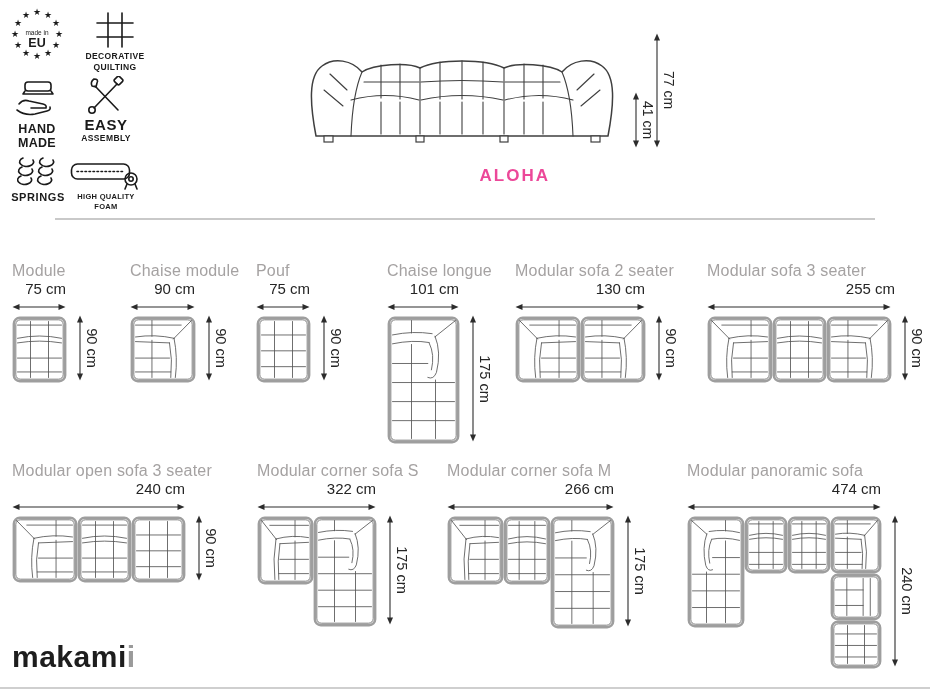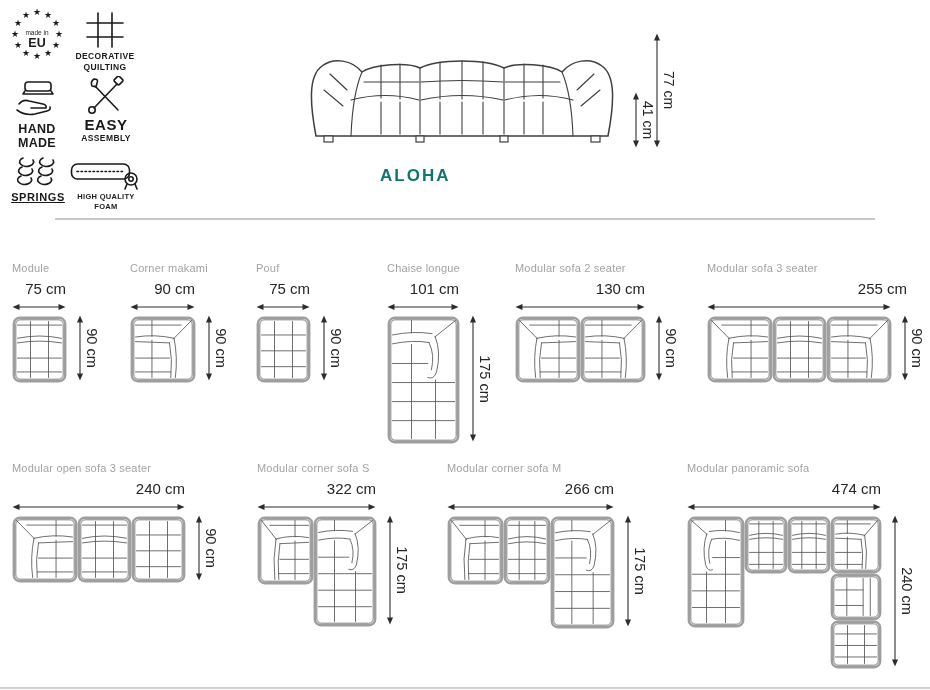--- a/index.html
+++ b/index.html
@@ -10,27 +10,27 @@
   .badge svg{display:block;margin:0 auto;}
   .blab{font-size:8.5px;font-weight:700;letter-spacing:.4px;line-height:1.3;margin-top:3px;}
   .blab-big{font-size:12.5px;font-weight:700;letter-spacing:.3px;line-height:1.15;margin-top:4px;}
   .blab-easy{font-size:15px;font-weight:700;letter-spacing:.5px;margin-top:2px;}
   .blab-sub{font-size:8.5px;font-weight:700;letter-spacing:.4px;}
   .blab-spring{font-size:11px;font-weight:700;letter-spacing:.6px;margin-top:3px;}
   .blab-foam{font-size:7.5px;font-weight:700;letter-spacing:.3px;line-height:1.35;margin-top:2px;}
   .bicon{stroke:#1a1a1a;fill:none;stroke-width:1.6;stroke-linecap:round;stroke-linejoin:round;}
   
   .hero-sofa{position:absolute;left:302px;top:30px;}
-  .hero-title{position:absolute;left:380px;top:166px;width:170px;text-align:left;
-              font-size:17px;font-weight:700;letter-spacing:2px;color:#0f766e;}
+  .hero-title{position:absolute;left:380px;top:166px;width:170px;text-align:right;
+              font-size:17px;font-weight:700;letter-spacing:2px;color:#ec4899;}
   
   .divider{position:absolute;background:#c9c9c9;}
   
   .cell{position:absolute;}
-  .p-name{position:absolute;left:0;top:0;font-size:11px;color:#a5a2a2;letter-spacing:.2px;white-space:nowrap;}
+  .p-name{position:absolute;left:0;top:0;font-size:16px;color:#a5a2a2;letter-spacing:.2px;white-space:nowrap;}
   .p-width{position:absolute;top:18px;text-align:right;font-size:15px;color:#252525;white-space:nowrap;}
   .dim-svg{position:absolute;display:block;}
   .vlab{position:absolute;transform:translate(-50%,-50%) rotate(90deg);white-space:nowrap;
         font-size:14.5px;color:#252525;}
   .hero-vlab{position:absolute;transform:translate(-50%,-50%) rotate(90deg);white-space:nowrap;
         font-size:14px;color:#252525;}
   
   .outer{fill:#ffffff;stroke:#9e9e9e;stroke-width:2.4;}
   .innerb{fill:none;stroke:#5a5a5a;stroke-width:.8;}
   .ink{fill:none;stroke:#555555;stroke-width:.85;stroke-linecap:round;}
@@ -58,21 +58,21 @@
         <text x="39" y="48.05255888325765" text-anchor="middle" font-size="9" fill="#1a1a1a">★</text>
         <text x="28.000000000000004" y="51" text-anchor="middle" font-size="9" fill="#1a1a1a">★</text>
         <text x="17.000000000000007" y="48.05255888325765" text-anchor="middle" font-size="9" fill="#1a1a1a">★</text>
         <text x="8.947441116742354" y="40.000000000000014" text-anchor="middle" font-size="9" fill="#1a1a1a">★</text>
         <text x="6" y="29.000000000000004" text-anchor="middle" font-size="9" fill="#1a1a1a">★</text>
         <text x="8.94744111674235" y="18" text-anchor="middle" font-size="9" fill="#1a1a1a">★</text>
         <text x="16.99999999999999" y="9.947441116742354" text-anchor="middle" font-size="9" fill="#1a1a1a">★</text>
       </svg>
   </div>
 
-  <div class="badge" style="left:74px;top:12px;width:62px;">
+  <div class="badge" style="left:84px;top:12px;width:62px;">
     <svg width="40" height="36" viewBox="0 0 40 36">
       <g class="bicon" stroke-width="1.7">
         <line x1="13" y1="1" x2="13" y2="35"></line>
           <line x1="27" y1="1" x2="27" y2="35"></line>
         <line x1="2" y1="11" x2="38" y2="11"></line>
           <line x1="2" y1="25" x2="38" y2="25"></line>
       </g>
     </svg>
     <div class="blab"><span>DECORATIVE</span><br>
       <span>QUILTING</span></div>
@@ -99,21 +99,21 @@
         <rect x="12" y="4" width="26" height="9" rx="3"></rect>
         <path d="M12 13 L10 16 L40 16 L38 13"></path>
         <path d="M6 26 Q10 21 16 23 L30 26 Q34 27 33 30 L18 30"></path>
         <path d="M4 32 Q12 38 22 36 L34 33 Q38 32 37 29"></path>
       </g>
     </svg>
     <div class="blab-big"><span>HAND</span><br>
       <span>MADE</span></div>
   </div>
 
-  <div class="badge" style="left:10px;top:152px;width:56px;text-decoration:underline;">
+  <div class="badge" style="left:10px;top:152px;width:56px;">
     <svg width="42" height="36" viewBox="0 0 42 36">
       <g class="bicon" stroke-width="1.5">
         <path d="M6 6 a7 4.5 0 1 0 10 2"></path>
           <path d="M5 15 a7 4.5 0 1 0 10 2"></path>
           <path d="M4 24 a7 4.5 0 1 0 10 2"></path>
         <path d="M26 6 a7 4.5 0 1 0 10 2"></path>
           <path d="M25 15 a7 4.5 0 1 0 10 2"></path>
           <path d="M24 24 a7 4.5 0 1 0 10 2"></path>
       </g>
     </svg>
@@ -213,21 +213,21 @@
           <line x1="6.5" y1="56.94" x2="50.5" y2="56.94" class="ink"></line>
         </svg>
         <svg width="10" height="66" class="dim-svg" style="position: absolute; left: 63px; top: 53px;">
           <line x1="5" y1="6" x2="5" y2="60" stroke="#2c2c2c" stroke-width="1.1"></line>
           <polygon points="5,0.5 2,7.5 8,7.5" fill="#2c2c2c"></polygon>
           <polygon points="5,65.5 2,58.5 8,58.5" fill="#2c2c2c"></polygon>
         </svg>
         <div class="vlab" style="left: 80px; top: 86px;">90 cm</div>
       </div>
       <div class="cell" style="left: 130px; top: 262px;">
-        <div class="p-name">Corner makami</div>
+        <div class="p-name">Chaise module</div>
         <div class="p-width" style="left: 0px; width: 65px;">90 cm</div>
         <svg width="65" height="10" class="dim-svg" style="left: 0px; top: 40px; position: absolute;">
           <line x1="6" y1="5" x2="59" y2="5" stroke="#2c2c2c" stroke-width="1.1"></line>
           <polygon points="0.5,5 7.5,2 7.5,8" fill="#2c2c2c"></polygon>
           <polygon points="64.5,5 57.5,2 57.5,8" fill="#2c2c2c"></polygon>
         </svg>
         <svg width="68" height="69" style="position: absolute; left: -1.5px; top: 53px;">
           <rect x="2.8" y="2.8" width="62.4" height="63.4" rx="6" class="outer"></rect>
           <rect x="4.8" y="4.8" width="58.4" height="59.4" rx="4.5" class="innerb"></rect>
           <line x1="62.5" y1="5.5" x2="44.4" y2="23.94" class="ink"></line>
@@ -339,21 +339,21 @@
         </svg>
         <svg width="10" height="66" class="dim-svg" style="position: absolute; left: 139px; top: 53px;">
           <line x1="5" y1="6" x2="5" y2="60" stroke="#2c2c2c" stroke-width="1.1"></line>
           <polygon points="5,0.5 2,7.5 8,7.5" fill="#2c2c2c"></polygon>
           <polygon points="5,65.5 2,58.5 8,58.5" fill="#2c2c2c"></polygon>
         </svg>
         <div class="vlab" style="left: 156px; top: 86px;">90 cm</div>
       </div>
       <div class="cell" style="left: 707px; top: 262px;">
         <div class="p-name">Modular sofa 3 seater</div>
-        <div class="p-width" style="left: 16px; width: 184px;">255 cm</div>
+        <div class="p-width" style="left: 4px; width: 184px;">255 cm</div>
         <svg width="184" height="10" class="dim-svg" style="left: 0px; top: 40px; position: absolute;">
           <line x1="6" y1="5" x2="178" y2="5" stroke="#2c2c2c" stroke-width="1.1"></line>
           <polygon points="0.5,5 7.5,2 7.5,8" fill="#2c2c2c"></polygon>
           <polygon points="183.5,5 176.5,2 176.5,8" fill="#2c2c2c"></polygon>
         </svg>
         <svg width="187" height="69" style="position: absolute; left: -1.5px; top: 53px;">
           <rect x="2.8" y="2.8" width="62.4" height="63.4" rx="6" class="outer"></rect>
           <rect x="4.8" y="4.8" width="58.4" height="59.4" rx="4.5" class="innerb"></rect>
           <line x1="5.5" y1="5.5" x2="23.6" y2="23.94" class="ink"></line>
           <line x1="15.8" y1="10.08" x2="61.5" y2="10.08" class="ink"></line>
@@ -604,14 +604,15 @@
         </svg>
         <svg width="10" height="152" class="dim-svg" style="position: absolute; left: 203px; top: 53px;">
           <line x1="5" y1="6" x2="5" y2="146" stroke="#2c2c2c" stroke-width="1.1"></line>
           <polygon points="5,0.5 2,7.5 8,7.5" fill="#2c2c2c"></polygon>
           <polygon points="5,151.5 2,144.5 8,144.5" fill="#2c2c2c"></polygon>
         </svg>
         <div class="vlab" style="left: 220px; top: 129px;">240 cm</div>
       </div>
     </div>
 
+  <div class="logo"><span>makami</span><span class="accent">i</span></div>
 
 </div>
 
 </body></html>

